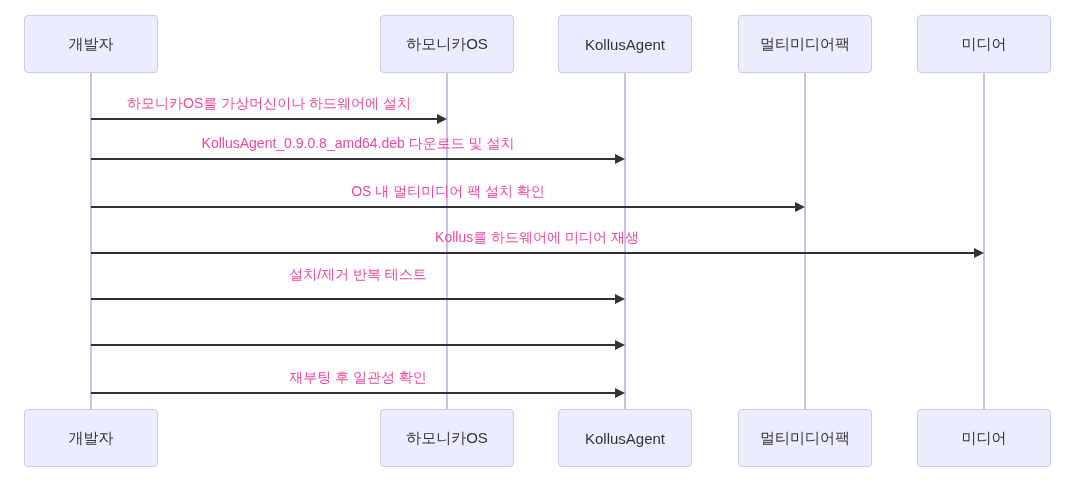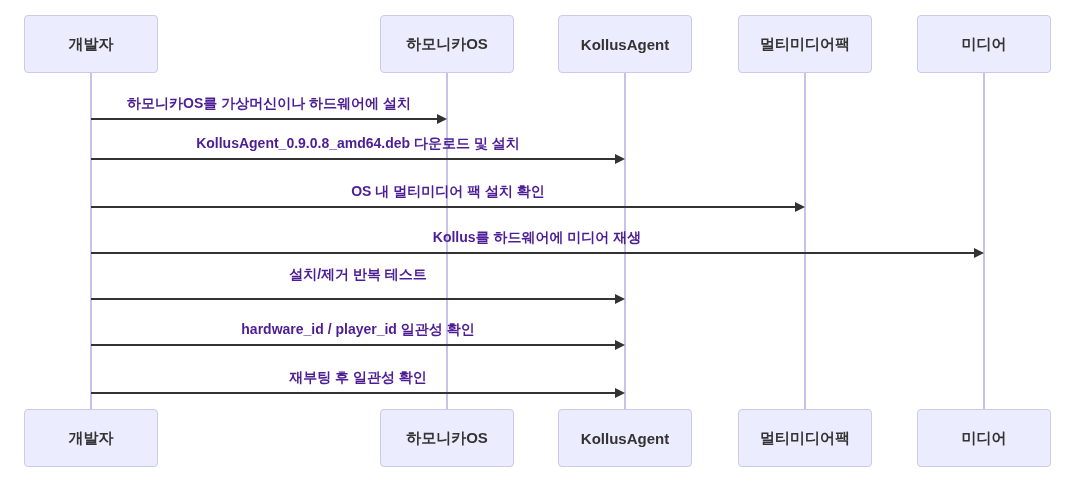--- a/index.html
+++ b/index.html
@@ -7,21 +7,20 @@
     padding: 0;
     background: #ffffff;
     font-family: "Liberation Sans", sans-serif;
   }
   .diagram {
     position: relative;
     width: 1073px;
     height: 485px;
     background: #ffffff;
     overflow: hidden;
-    font-weight: bold;
   }
   .lifeline {
     position: absolute;
     top: 73px;
     height: 336px;
     width: 2px;
     background: #c8c2e8;
   }
   .actor {
     position: absolute;
@@ -38,21 +37,21 @@
     color: #333333;
   }
   .actor.top { top: 15px; }
   .actor.bottom { top: 409px; }
   .msg-label {
     position: absolute;
     transform: translateX(-50%);
     white-space: nowrap;
     font-size: 14px;
     line-height: 16px;
-    color: #4c1d95;
+    color: #ec4899;
   }
   .msg-line {
     position: absolute;
     height: 1.5px;
     background: #333333;
   }
   .arrowhead {
     position: absolute;
     width: 0;
     height: 0;
@@ -117,21 +116,20 @@
   <div class="arrowhead" style="left:795px;top:202px"></div>
 
   <div class="msg-label" style="left:537px;top:229px">Kollus를 하드웨어에 미디어 재생</div>
   <div class="msg-line" style="left:91px;top:252px;width:883px"></div>
   <div class="arrowhead" style="left:974px;top:248px"></div>
 
   <div class="msg-label" style="left:358px;top:266px">설치/제거 반복 테스트</div>
   <div class="msg-line" style="left:91px;top:298px;width:524px"></div>
   <div class="arrowhead" style="left:615px;top:294px"></div>
 
-  <div class="msg-label" style="left:358px;top:321px">hardware_id / player_id 일관성 확인</div>
   <div class="msg-line" style="left:91px;top:344px;width:524px"></div>
   <div class="arrowhead" style="left:615px;top:340px"></div>
 
   <div class="msg-label" style="left:358px;top:369px">재부팅 후 일관성 확인</div>
   <div class="msg-line" style="left:91px;top:392px;width:524px"></div>
   <div class="arrowhead" style="left:615px;top:388px"></div>
 
 </div>
 
 </body></html>

